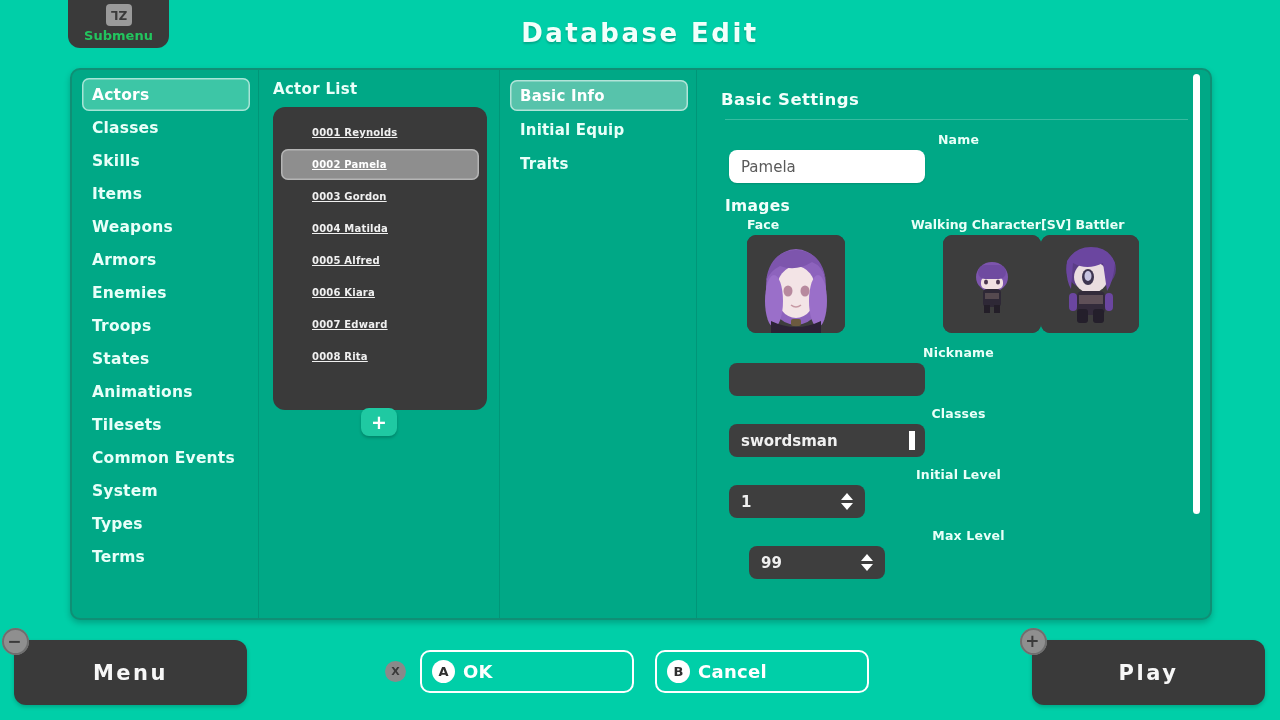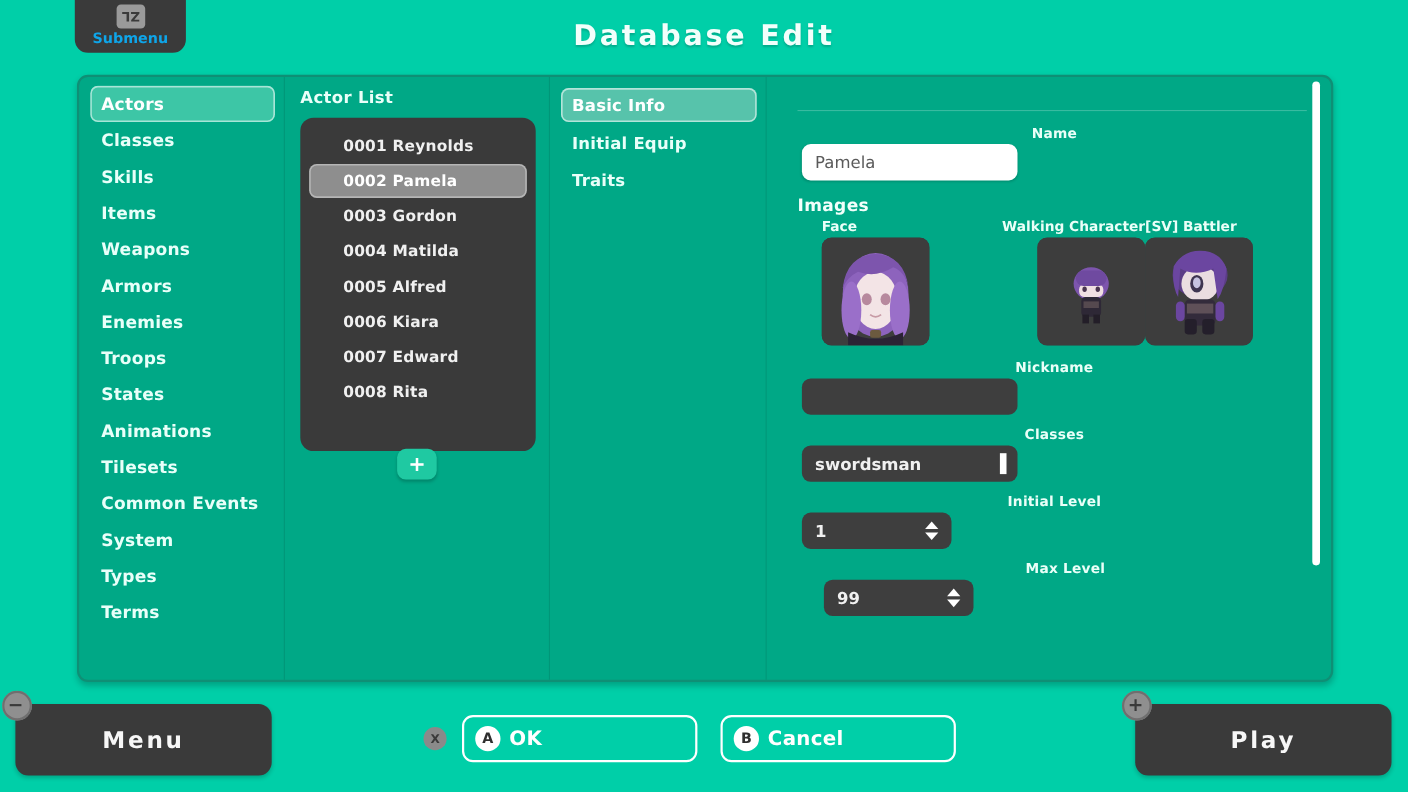--- a/index.html
+++ b/index.html
@@ -20,21 +20,21 @@
     justify-content:flex-end; padding-bottom:5px; gap:2px;
   }
   #zl-badge{
     width:26px; height:22px; background:#9a9a9a; border-radius:4px;
     display:flex; align-items:center; justify-content:center;
     font-size:12px; font-weight:bold; color:#3a3a3a;
     transform:rotate(180deg);
     font-family:"DejaVu Sans", sans-serif;
     letter-spacing:0px;
   }
-  #submenu-label{ font-size:13px; color:#0ea5e9; font-weight:bold; }
+  #submenu-label{ font-size:13px; color:#22c55e; font-weight:bold; }
 
   #page-title{
     position:absolute; left:0; right:0; top:18px;
     text-align:center; font-size:26px; letter-spacing:2.5px;
     color:#f2fffb; font-weight:bold;
     text-shadow:0 2px 2px rgba(0,0,0,.18);
   }
 
   
   #window{
@@ -68,22 +68,23 @@
   #actorcol{ width:240px; flex:none; padding:10px 12px 0 14px; position:relative; }
   .col-head{ font-size:15px; color:#eafff9; font-weight:bold; margin-bottom:9px; letter-spacing:.3px; }
   #actorlist{
     background:#3a3a3a; border-radius:12px;
     height:303px; padding:10px 8px;
     display:flex; flex-direction:column; gap:1px;
   }
   .actor-row{
     height:31px; display:flex; align-items:center;
     padding:0 8px 0 31px; border-radius:7px;
-    font-size:14px; color:#f0f0f0; font-weight:bold;
+    font-size:10px; color:#f0f0f0; font-weight:bold;
     letter-spacing:.2px;
+    text-decoration:underline;
   }
   .actor-row.sel{
     background:#8e8e8e;
     box-shadow:inset 0 0 0 1.5px rgba(255,255,255,.35);
     color:#ffffff;
   }
   #add-actor{
     position:absolute; left:50%; transform:translateX(-50%);
     top:338px; width:36px; height:28px;
     background:#1fc9a2; border-radius:8px;
@@ -297,20 +298,21 @@
       <div class="tab-item">
         <span>Initial Equip</span>
       </div>
       <div class="tab-item">
         <span>Traits</span>
       </div>
     </div>
   <div class="col-divider"></div>
 
   <div id="detail">
+    <div id="detail-title">Basic Settings</div>
     <div id="detail-rule"></div>
 
     <div class="field">
       <div class="field-label">Name</div>
       <div class="txt-white">Pamela</div>
     </div>
 
     <div id="images-head">Images</div>
     <div id="images-row">
 

